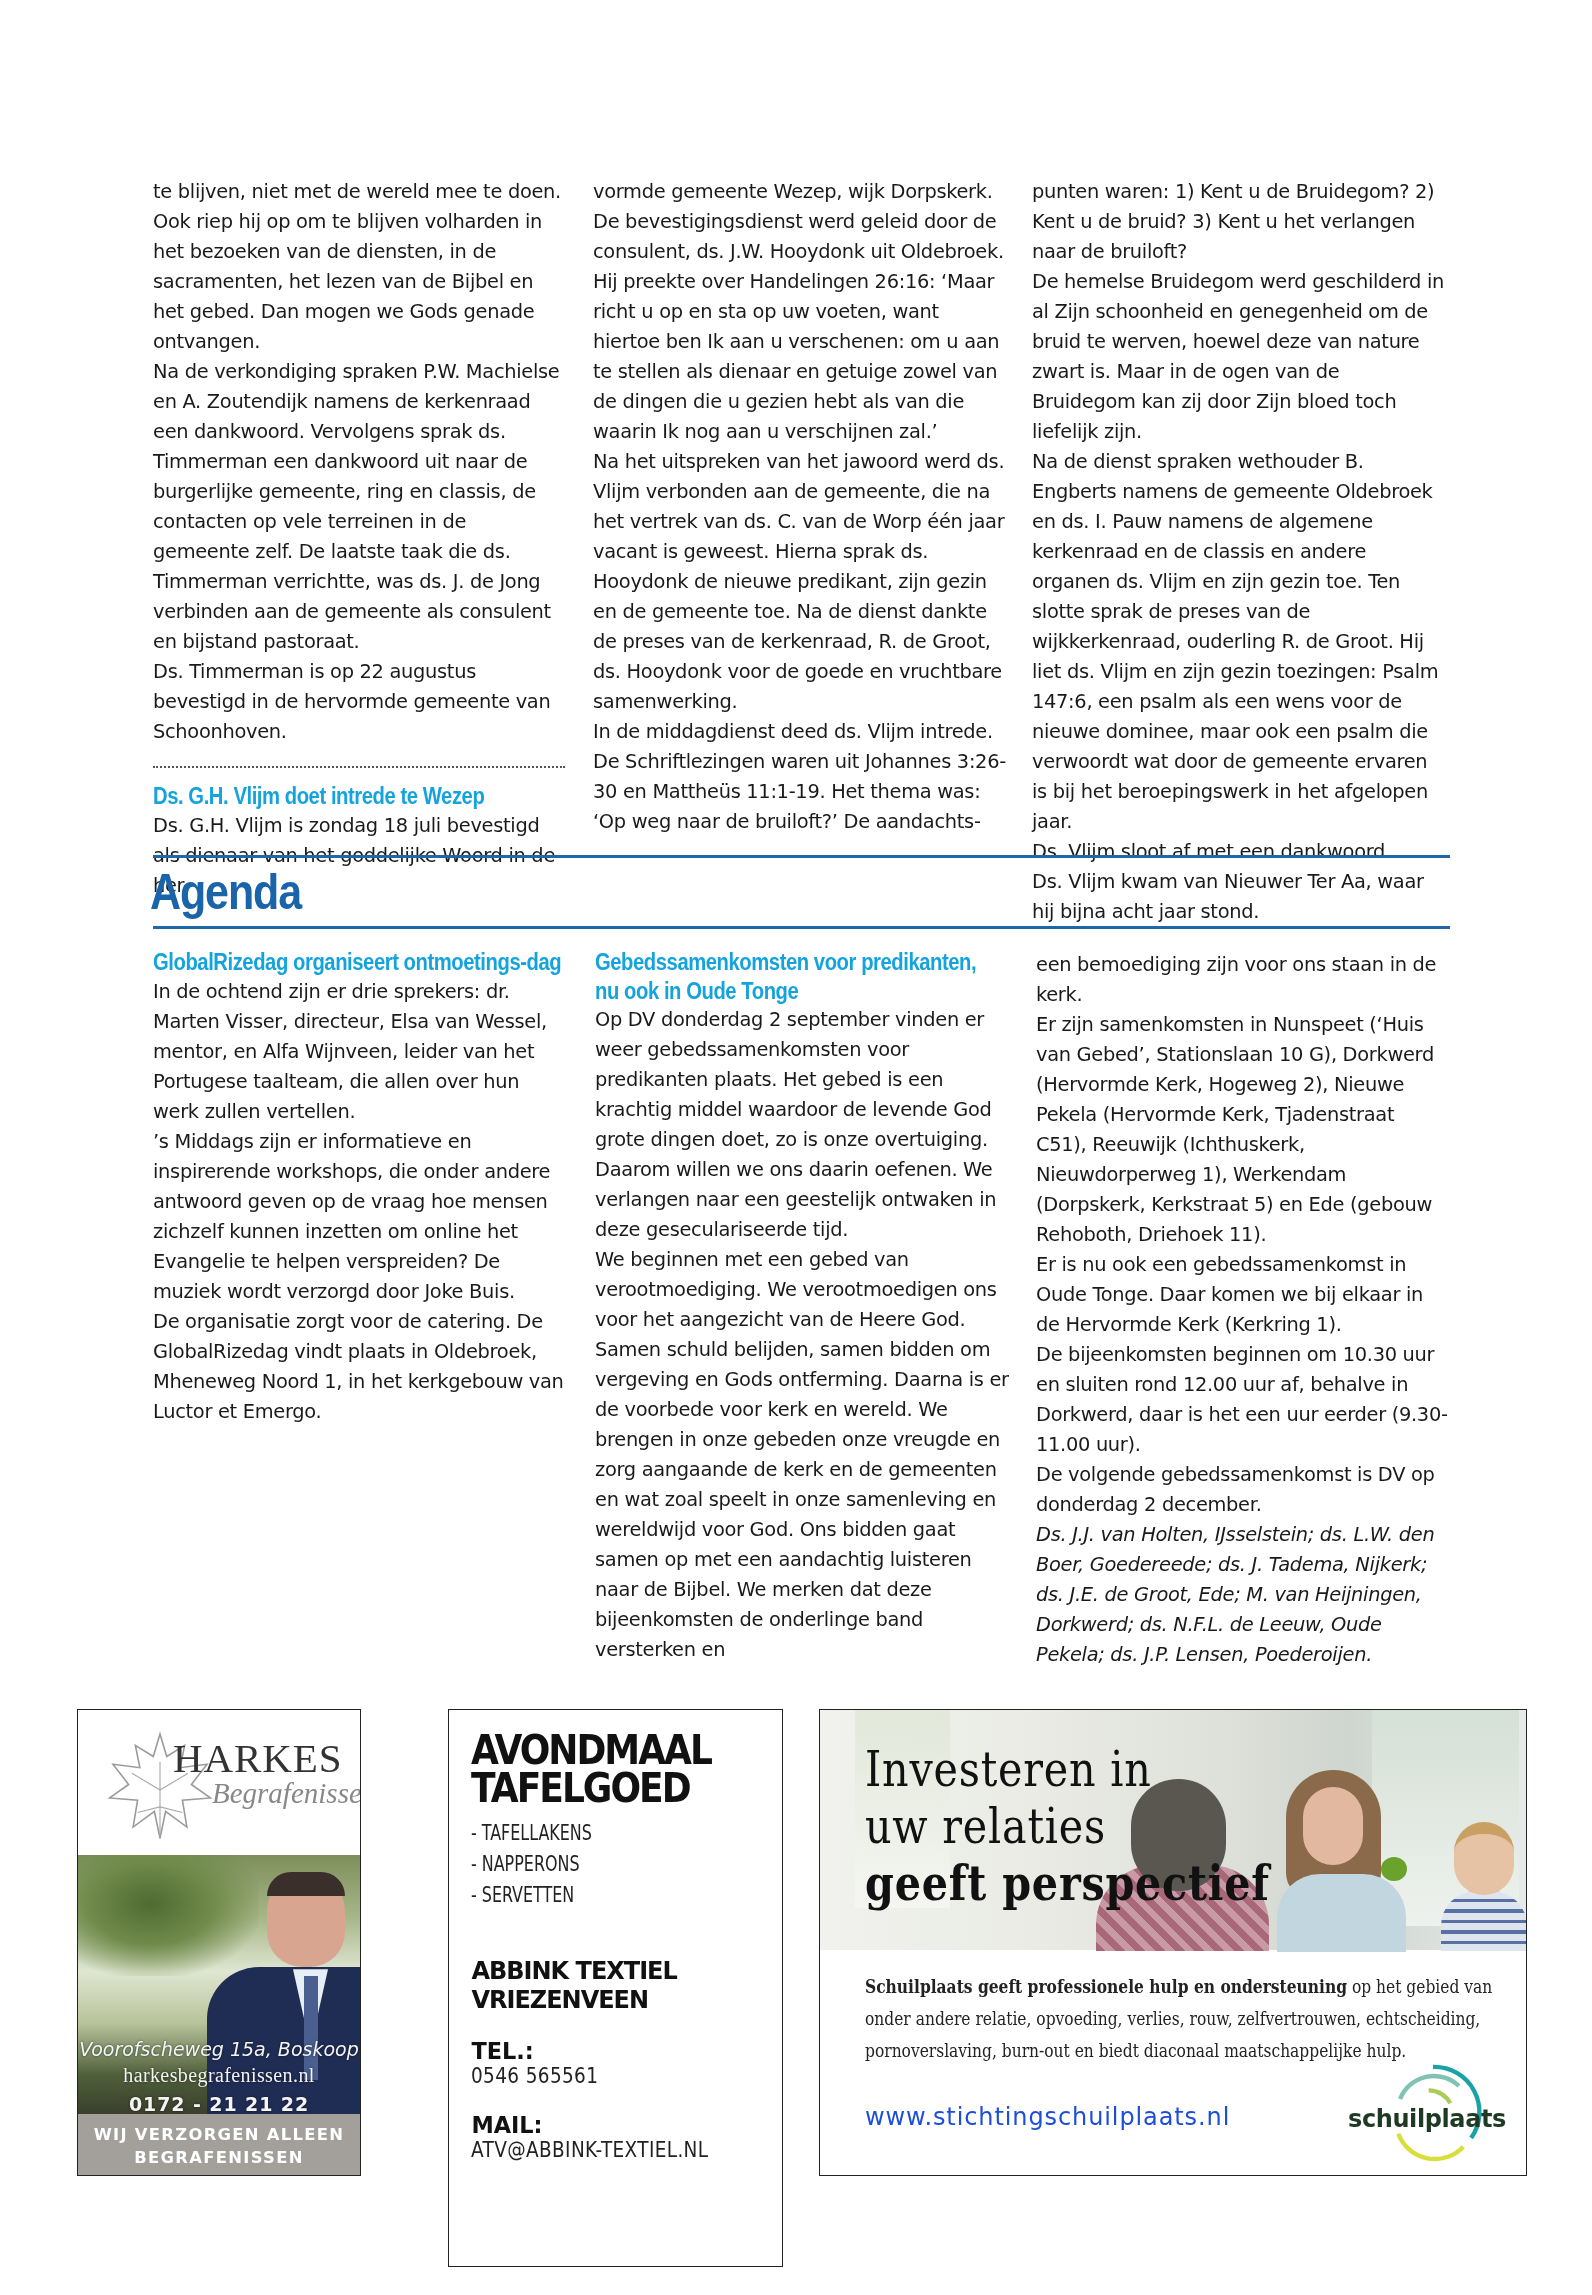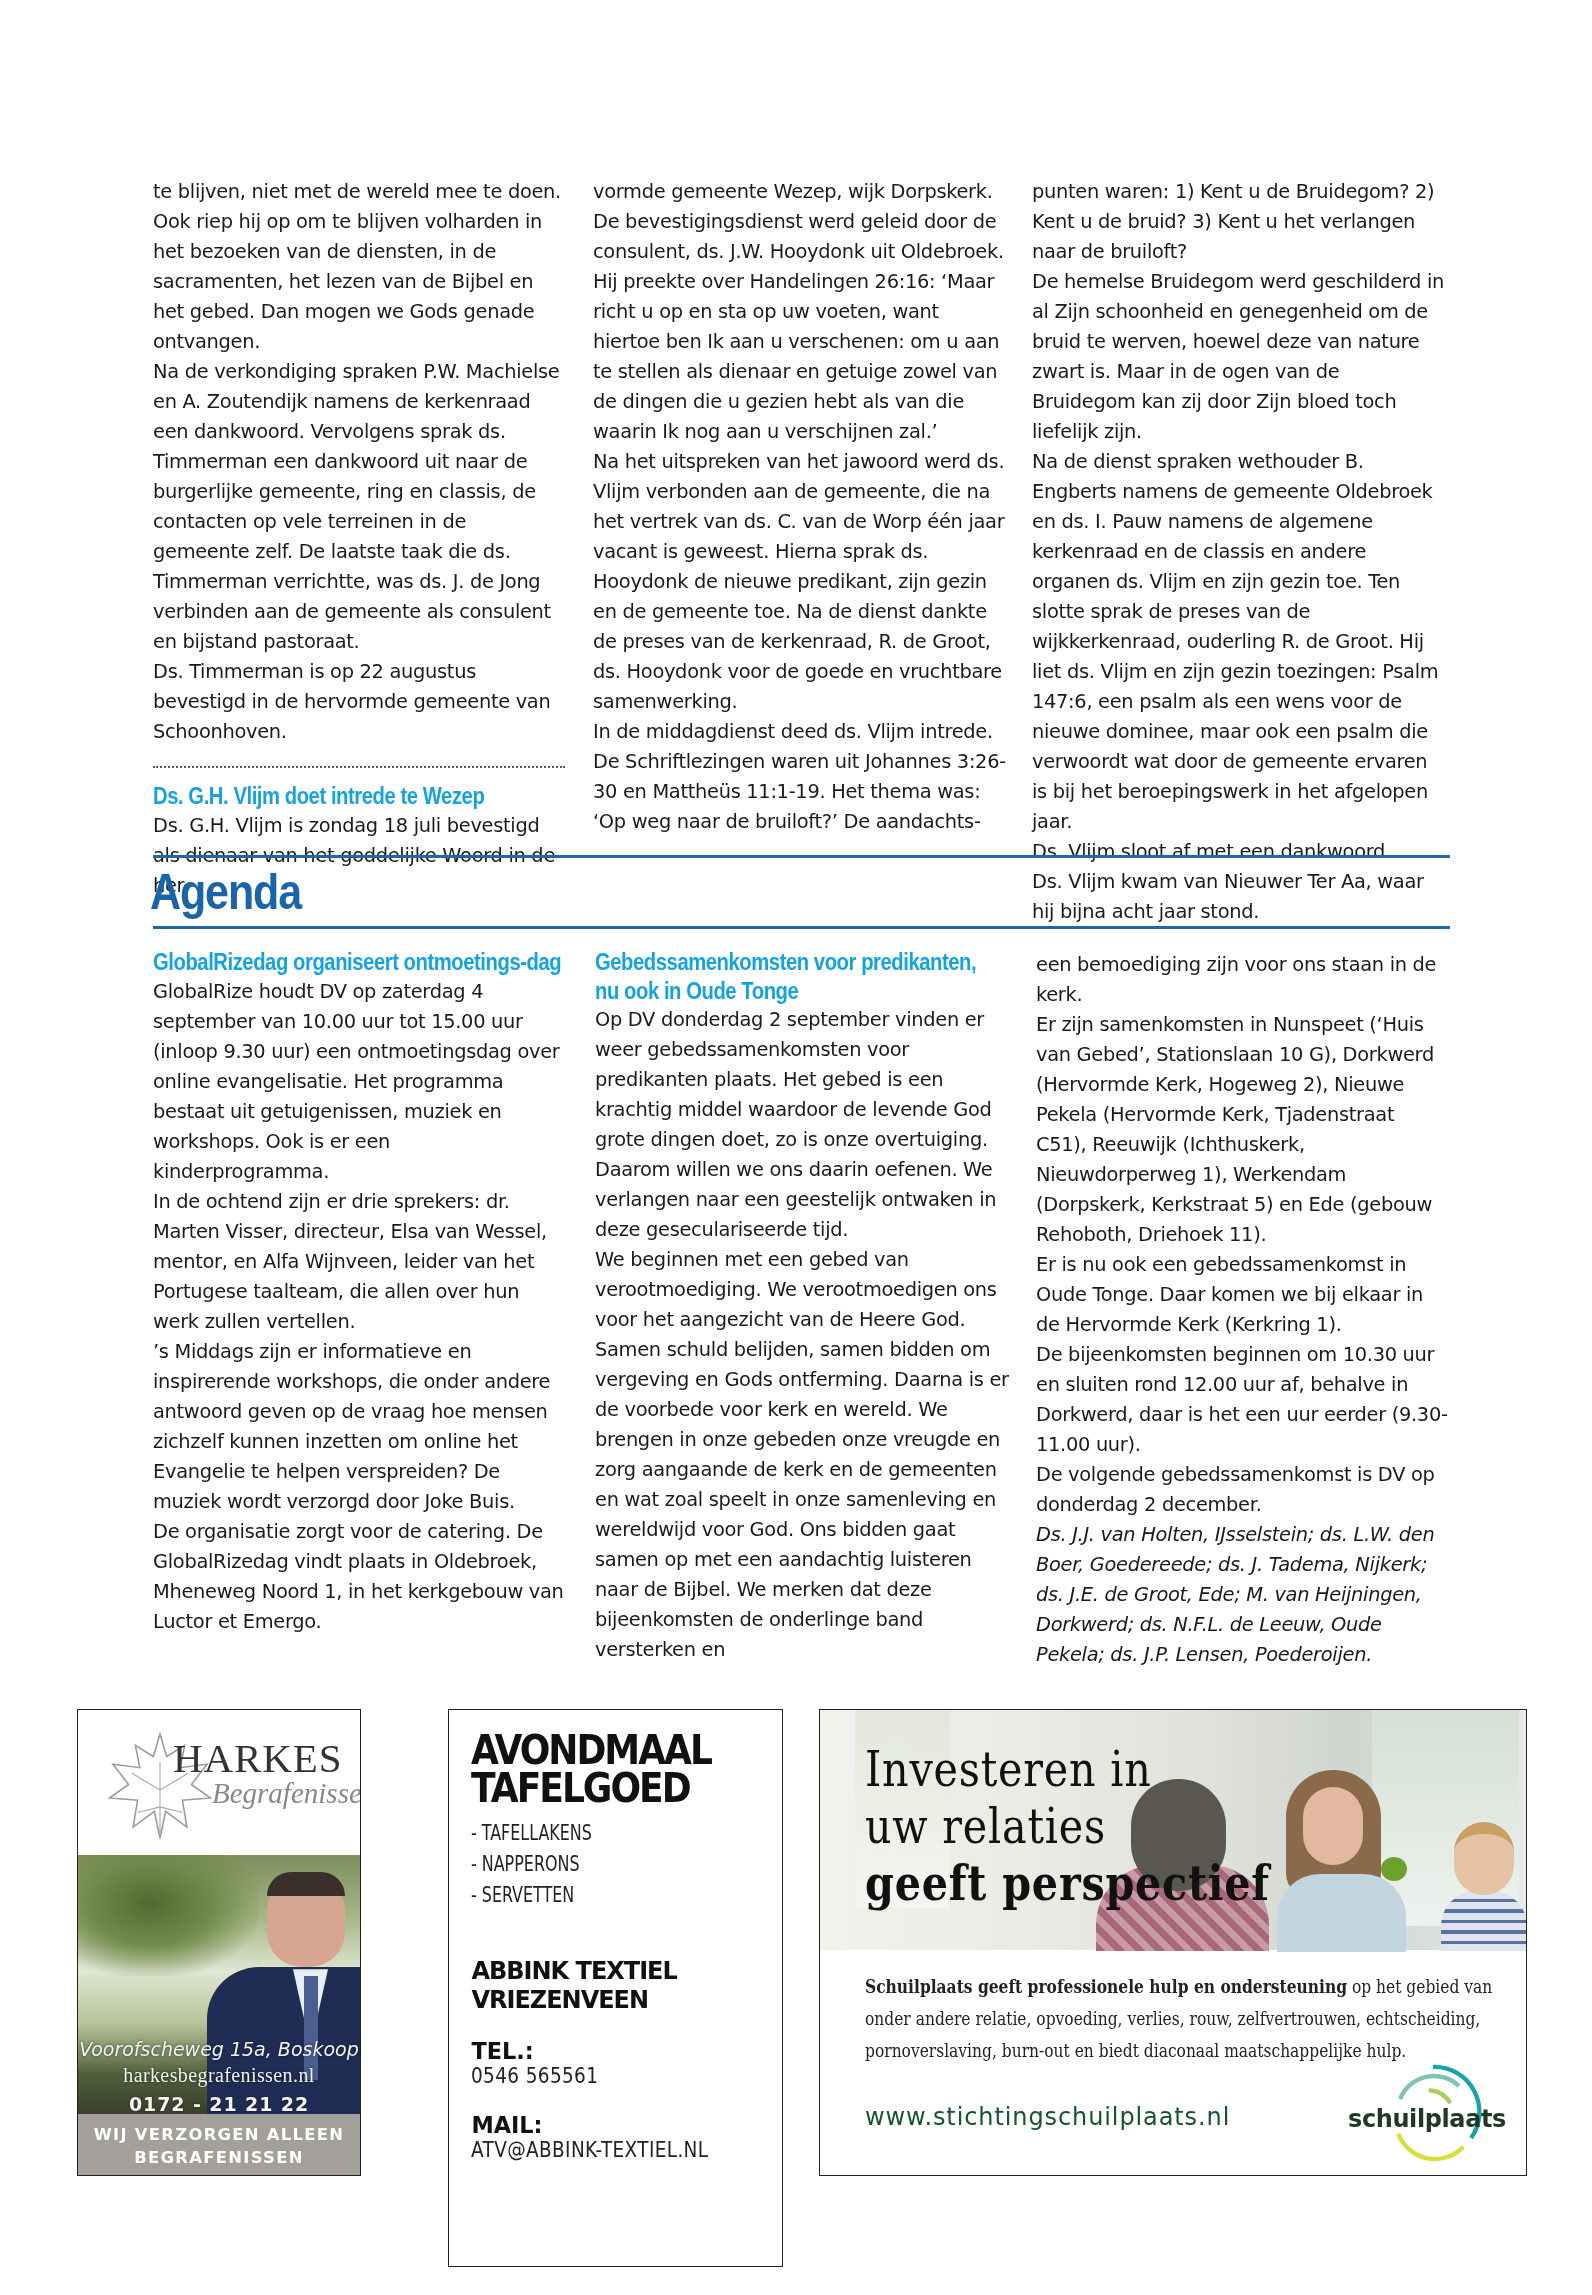--- a/index.html
+++ b/index.html
@@ -64,21 +64,21 @@
   .sc-woman .face { position: absolute; left: 26px; top: 17.3px; width: 60px; height: 78px; border-radius: 30px; background: #e2b9a0; }
   .sc-woman .body { position: absolute; left: 0; top: 104px; width: 129px; height: 78px; border-radius: 43px 43px 0 0; background: #c1d6df; }
   .sc-apple { position: absolute; left: 561px; top: 147px; width: 26px; height: 24px; border-radius: 50%; background: #6aa22c; }
   .sc-boy { position: absolute; left: 621px; top: 112px; width: 86px; height: 129px; }
   .sc-boy .head { position: absolute; left: 13px; top: 0; width: 60px; height: 73px; border-radius: 30px; background: #e7c3a6; border-top: 12px solid #c9a063; }
   .sc-boy .body { position: absolute; left: 0; top: 69px; width: 86px; height: 60px; border-radius: 35px 35px 0 0; background: repeating-linear-gradient(0deg, #dfe5ef 0 7px, #5970a3 7px 10.4px); }
   .sc-headline { position: absolute; left: 45px; top: 31px; font-family: "DejaVu Serif", serif; font-size: 48px; line-height: 57px; color: #111; letter-spacing: 0.9px; transform: scaleX(0.86); transform-origin: left; }
   .sc-headline .b { font-weight: bold; }
   .sc-body { position: absolute; left: 45px; top: 261px; width: 639px; font-family: "DejaVu Serif", serif; font-size: 18px; line-height: 32px; color: #222; transform: scaleX(0.86); transform-origin: left; width: 742px; }
   .sc-body b { font-weight: bold; }
-  .sc-url { position: absolute; left: 45px; top: 393px; font-family: "DejaVu Sans", sans-serif; font-size: 24px; color: #14532d; letter-spacing: 0.9px; }
+  .sc-url { position: absolute; left: 45px; top: 393px; font-family: "DejaVu Sans", sans-serif; font-size: 24px; color: #1d4ed8; letter-spacing: 0.9px; }
   .sc-logo { position: absolute; left: 561px; top: 350px; width: 104px; height: 104px; }
   .sc-logo-text { position: absolute; left: 528px; top: 395px; font-family: "DejaVu Sans", sans-serif; font-weight: bold; font-size: 24px; color: #1e3a24; letter-spacing: -0.4px; }
 </style>
 </head>
 <body>
 
 <div class="col" style="left:153px; top:177px;">
   <p>te blijven, niet met de wereld mee te doen. Ook riep hij op om te blijven volharden in het bezoeken van de diensten, in de sacramenten, het lezen van de Bijbel en het gebed. Dan mogen we Gods genade ontvangen.</p>
   <p>Na de verkondiging spraken P.W. Machielse en A. Zoutendijk namens de kerkenraad een dankwoord. Vervolgens sprak ds. Timmerman een dankwoord uit naar de burgerlijke gemeente, ring en classis, de contacten op vele terreinen in de gemeente zelf. De laatste taak die ds. Timmerman verrichtte, was ds. J. de Jong verbinden aan de gemeente als consulent en bijstand pastoraat.</p>
   <p>Ds. Timmerman is op 22 augustus bevestigd in de hervormde gemeente van Schoonhoven.</p>
@@ -100,21 +100,20 @@
   <p>Ds. Vlijm sloot af met een dankwoord.</p>
   <p>Ds. Vlijm kwam van Nieuwer Ter Aa, waar hij bijna acht jaar stond.</p>
 </div>
 
 <div class="rule" style="top:855px;"></div>
 <div class="agenda-title">Agenda</div>
 <div class="rule" style="top:926px;"></div>
 
 <div class="col" style="left:153px; top:948px;">
   <div class="h-sub wrap" style="width:466px;">GlobalRizedag organiseert ontmoetings-dag</div>
-  <p>GlobalRize houdt DV op zaterdag 4 september van 10.00 uur tot 15.00 uur (inloop 9.30 uur) een ontmoetingsdag over online evangelisatie. Het programma bestaat uit getuigenissen, muziek en workshops. Ook is er een kinderprogramma.</p>
   <p>In de ochtend zijn er drie sprekers: dr. Marten Visser, directeur, Elsa van Wessel, mentor, en Alfa Wijnveen, leider van het Portugese taalteam, die allen over hun werk zullen vertellen.</p>
   <p>’s Middags zijn er informatieve en inspirerende workshops, die onder andere antwoord geven op de vraag hoe mensen zichzelf kunnen inzetten om online het Evangelie te helpen verspreiden? De muziek wordt verzorgd door Joke Buis.</p>
   <p>De organisatie zorgt voor de catering. De GlobalRizedag vindt plaats in Oldebroek, Mheneweg Noord 1, in het kerkgebouw van Luctor et Emergo.</p>
 </div>
 
 <div class="col" style="left:595px; top:948px;">
   <div class="h-sub wrap" style="width:466px;">Gebedssamenkomsten voor predikanten, nu ook in Oude Tonge</div>
   <p>Op DV donderdag 2 september vinden er weer gebedssamenkomsten voor predikanten plaats. Het gebed is een krachtig middel waardoor de levende God grote dingen doet, zo is onze overtuiging. Daarom willen we ons daarin oefenen. We verlangen naar een geestelijk ontwaken in deze geseculariseerde tijd.</p>
   <p>We beginnen met een gebed van verootmoediging. We verootmoedigen ons voor het aangezicht van de Heere God. Samen schuld belijden, samen bidden om vergeving en Gods ontferming. Daarna is er de voorbede voor kerk en wereld. We brengen in onze gebeden onze vreugde en zorg aangaande de kerk en de gemeenten en wat zoal speelt in onze samenleving en wereldwijd voor God. Ons bidden gaat samen op met een aandachtig luisteren naar de Bijbel. We merken dat deze bijeenkomsten de onderlinge band versterken en</p>
 </div>

